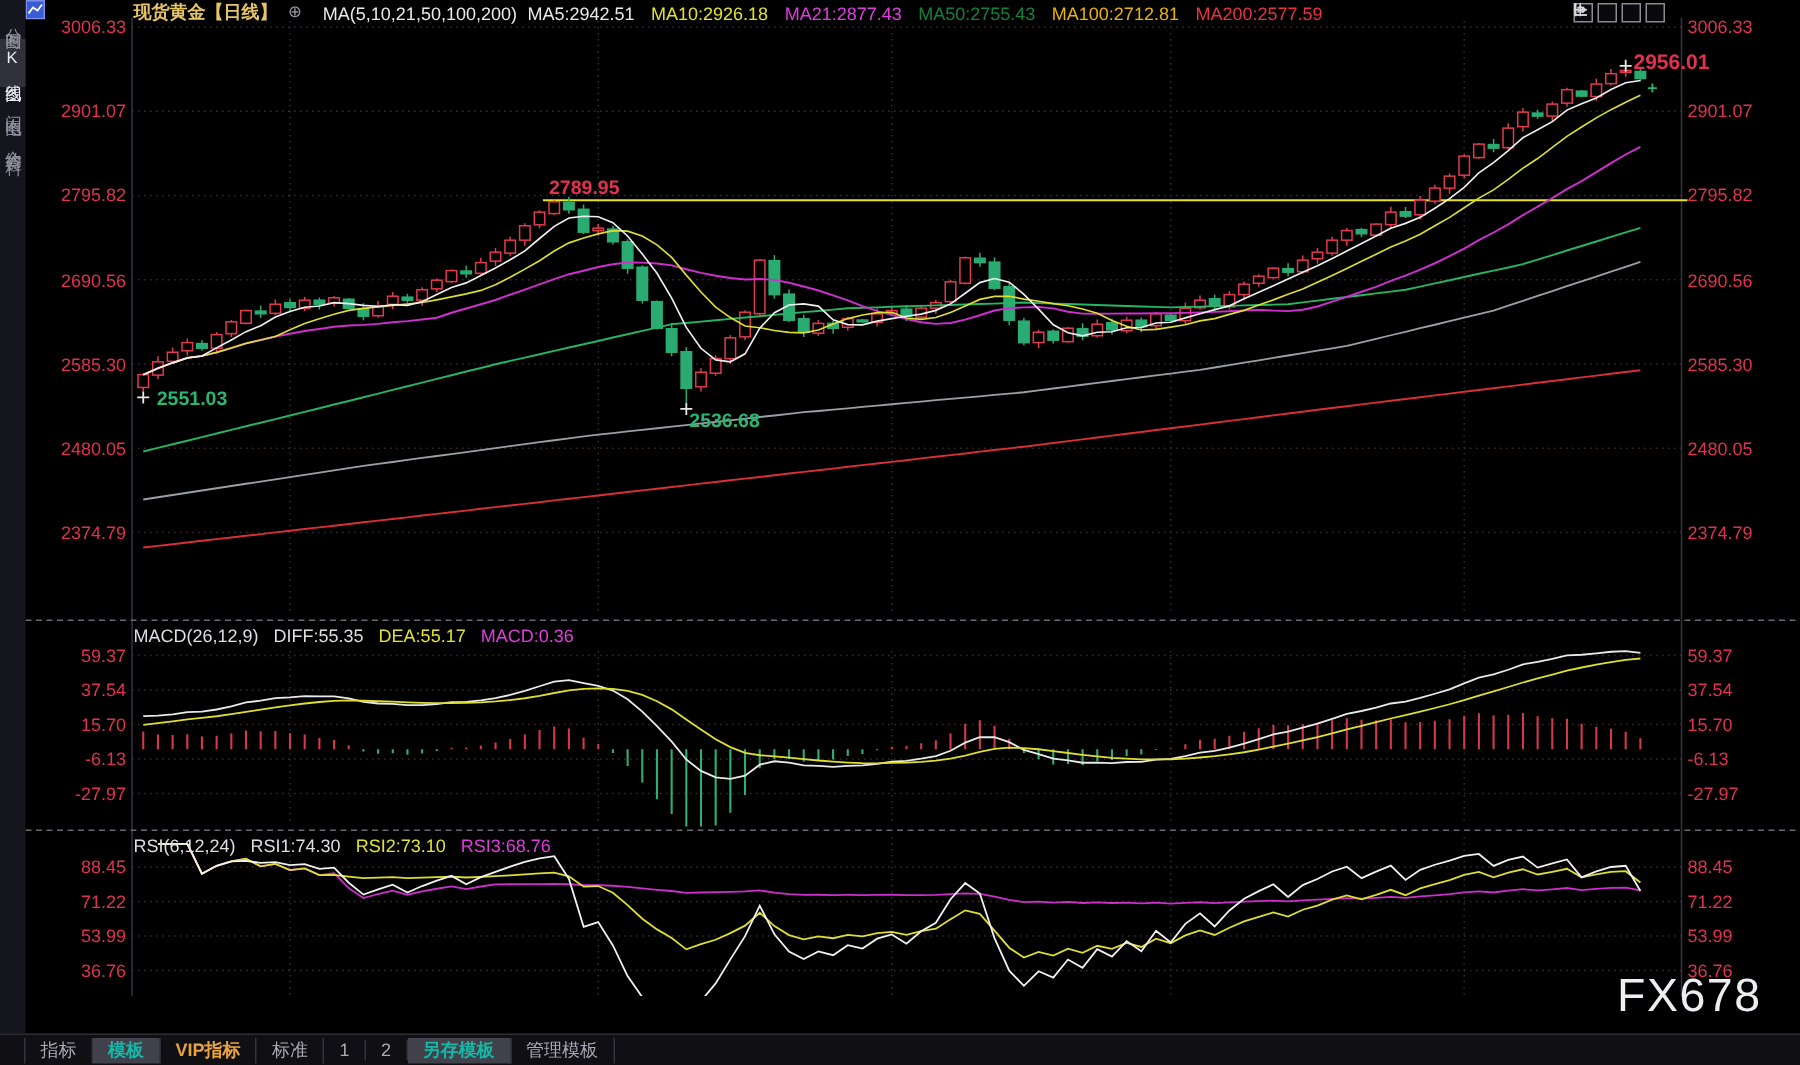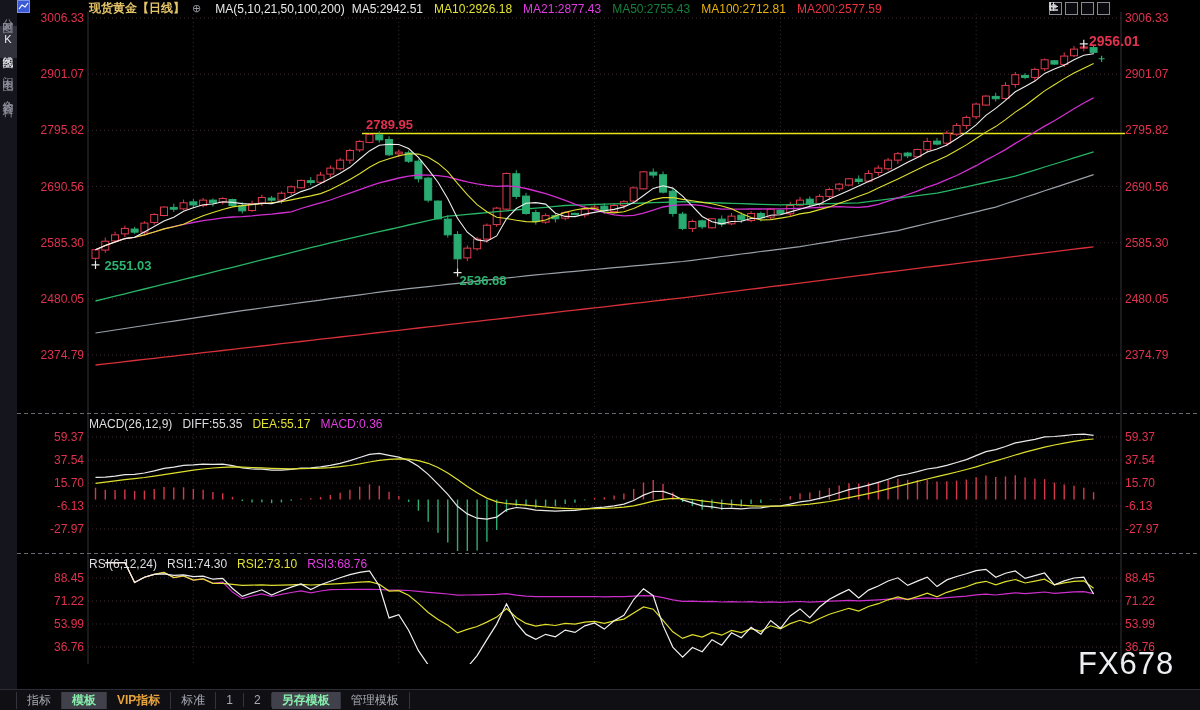--- a/index.html
+++ b/index.html
@@ -33,21 +33,21 @@
     display:flex;align-items:center;justify-content:center;color:#e8a33d;font-weight:bold;font-size:12px;gap:4px;}
   #period-box .arrow{font-size:9px;}
   .month-label{position:absolute;top:3px;width:70px;text-align:center;color:#bdbdc6;font-size:12px;}
   
   #watermark{position:absolute;left:1078px;top:646px;font-size:31px;color:#edeef1;letter-spacing:1px;z-index:8;}
   
   #toolbar{position:absolute;left:0;top:689px;width:1200px;height:21px;background:#0f0f14;
     border-top:1px solid #2c2c34;display:flex;align-items:center;z-index:9;font-size:12px;padding-left:16px;box-sizing:border-box;}
   .tb-item{display:flex;align-items:center;padding:0 10px;color:#a9a9b4;border-right:1px solid #33333c;cursor:pointer;}
   .tb-item:first-child{border-left:1px solid #33333c;}
-  .tb-item.active{background:#41414c;color:#86efac;font-weight:bold;}
+  .tb-item.active{background:#41414c;color:#14b8a6;font-weight:bold;}
   .tb-item.vip{color:#e8a33d;font-weight:bold;}
 </style>
 </head>
 <body>
 
 <div id="app">
 
   <svg id="chart" width="1200" height="690">
       <defs>
         <clipPath id="cMain">

